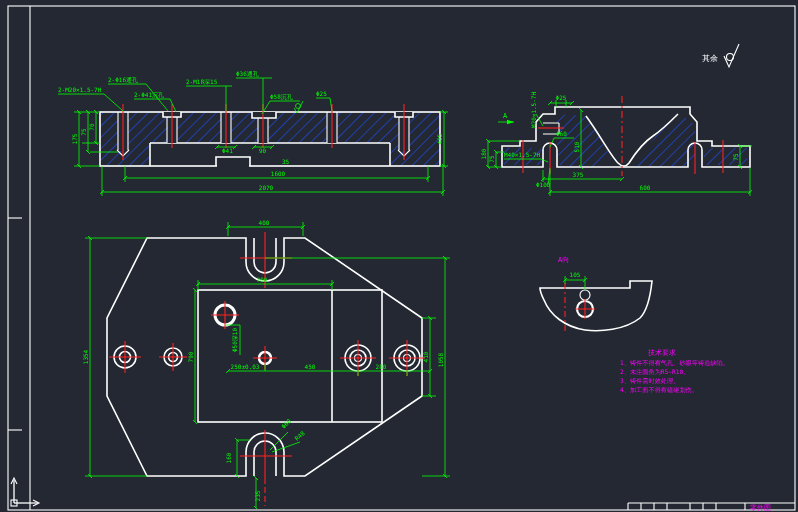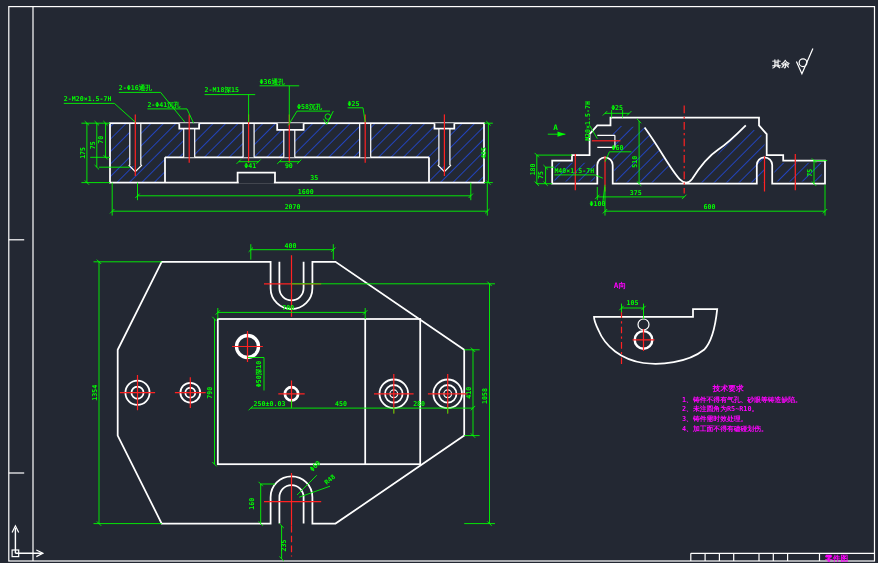--- a/index.html
+++ b/index.html
@@ -1,16 +1,16 @@
 <!DOCTYPE html>
 <html><head>
 <meta charset="utf-8">
 <style>
   html,body{margin:0;padding:0;background:#232833;width:798px;height:512px;overflow:hidden;}
-  .canvas{position:relative;width:798px;height:512px;background:#232833;font-weight:bold;}
+  .canvas{position:relative;width:798px;height:512px;background:#232833;}
   svg{display:block;}
   text{font-family:"DejaVu Sans Mono","DejaVu Sans",monospace;}
   .dim{fill:#00ff00;font-size:6px;}
   .dim7{fill:#00ff00;font-size:7px;}
   .note{fill:#ff00ff;font-size:7px;}
   .notes{fill:#ff00ff;font-size:6.2px;}
   .wtext{fill:#ffffff;font-size:8px;}
   .mid{text-anchor:middle;}
   .wline{stroke:#ffffff;stroke-width:1.6;fill:none;}
   .wthin{stroke:#ffffff;stroke-width:1.1;fill:none;}

